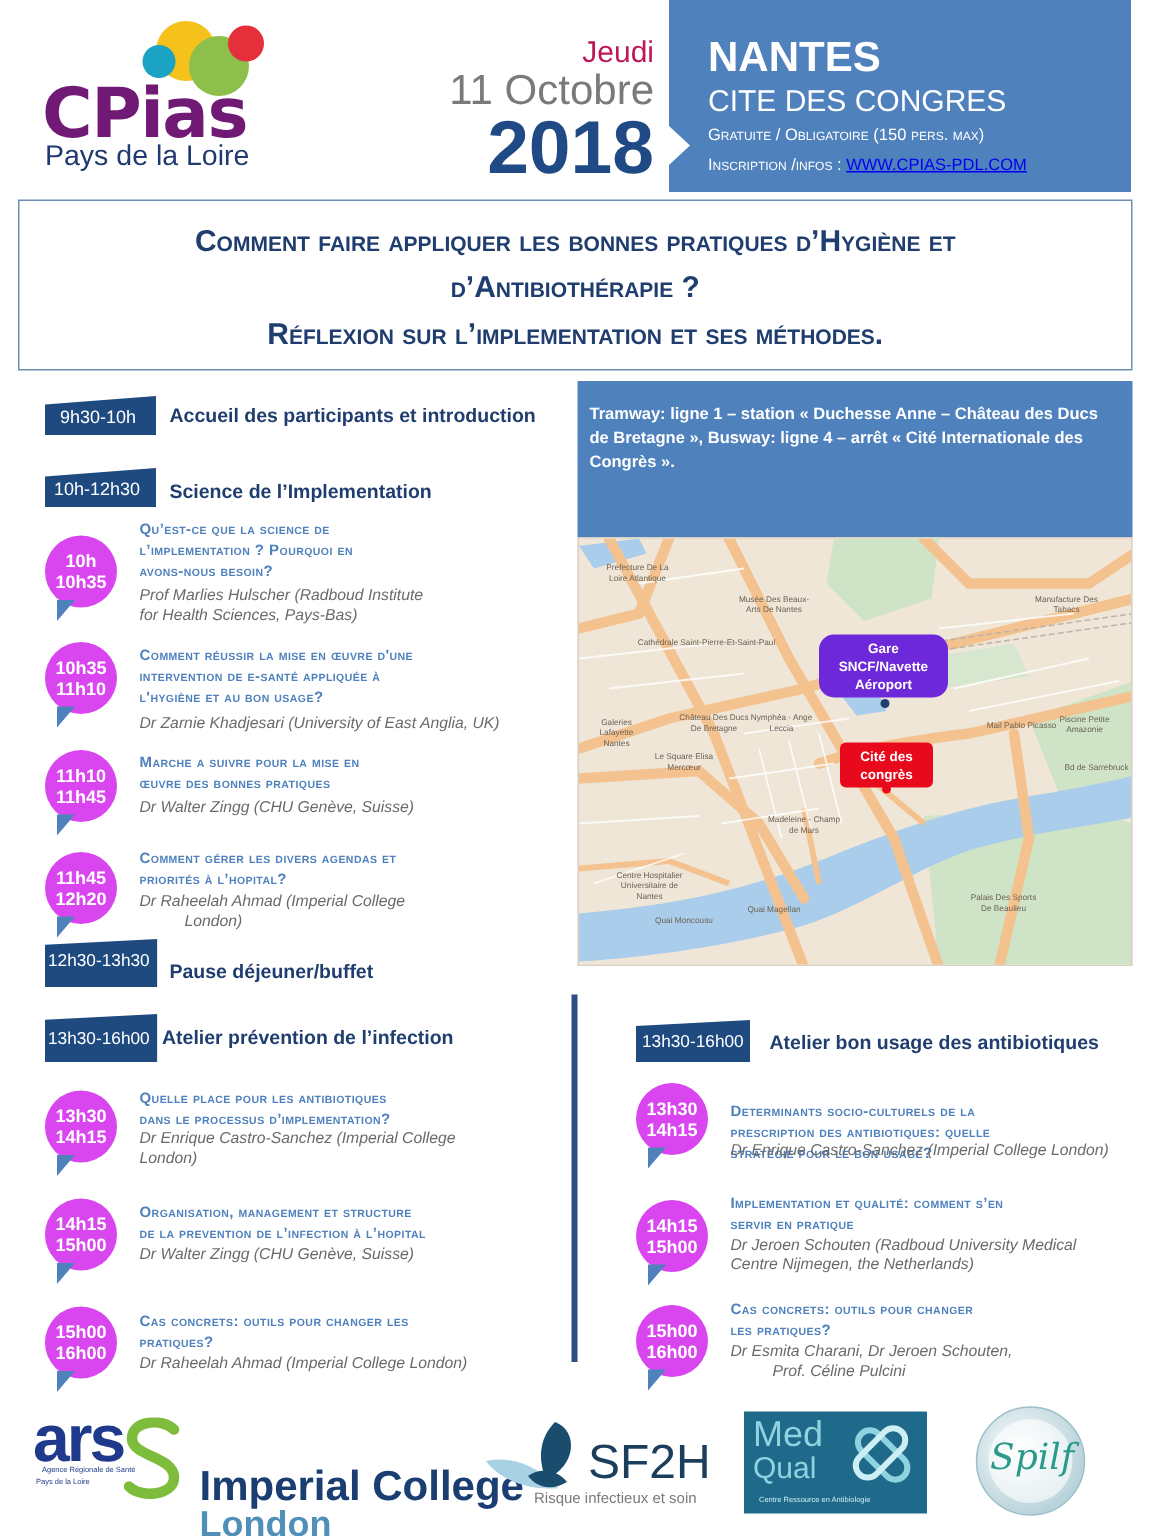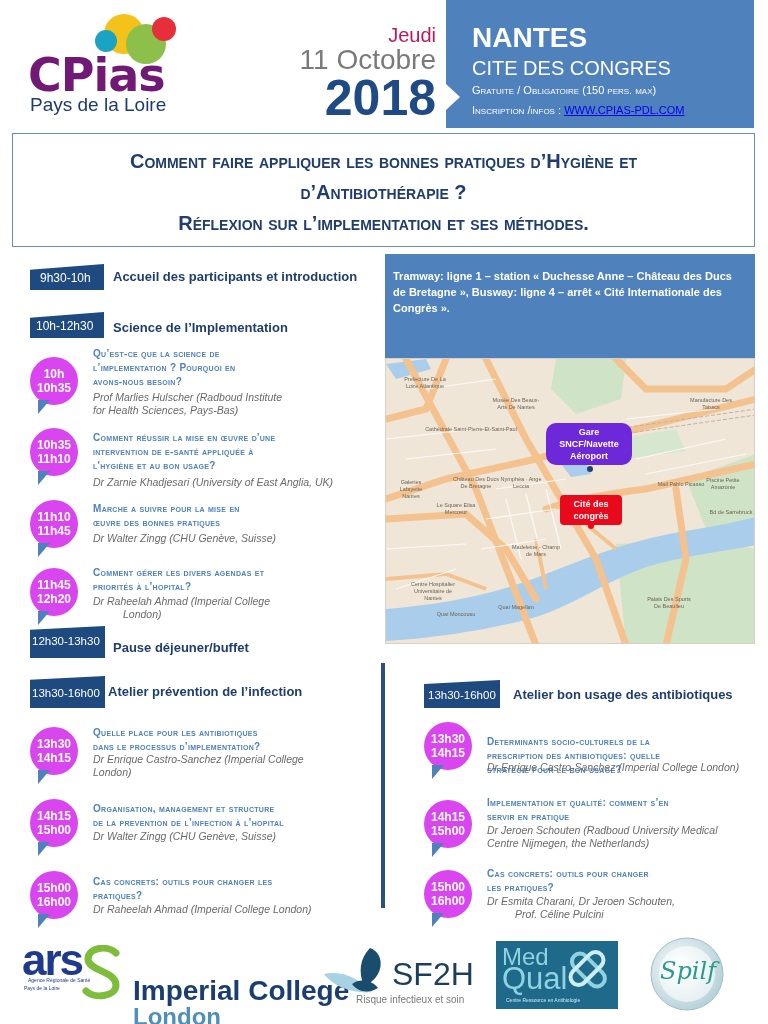--- a/index.html
+++ b/index.html
@@ -336,21 +336,21 @@
     <path d="M4 30 C20 26, 40 34, 52 48 C36 50, 14 44, 4 30 Z" fill="#a8d2e4"></path>
     <path d="M50 4 C66 10, 64 34, 44 42 C38 28, 40 14, 50 4 Z" fill="#1a4c6e"></path>
     <path d="M32 40 C40 34, 52 36, 58 44 C48 50, 38 48, 32 40 Z" fill="#1a4c6e"></path>
   </svg>
   <span style="position:absolute;left:72px;top:16px;font-size:32px;color:#1a3e5c;">SF2H</span>
   <span style="position:absolute;left:36px;top:54px;font-size:10px;color:#7a7a7a;white-space:nowrap;">Risque infectieux et soin</span>
 </div>
 
 <div class="logo" style="left:496px;top:941px;width:122px;height:68px;background:#1f6a8a;">
   <span style="position:absolute;left:6px;top:4px;font-size:24px;color:#8fd3e0;line-height:24px;">Med</span>
-  <span style="position:absolute;left:6px;top:26px;font-size:31px;color:#8fd3e0;line-height:24px;">Qual</span>
+  <span style="position:absolute;left:6px;top:26px;font-size:20px;color:#8fd3e0;line-height:24px;">Qual</span>
   <svg width="50" height="50" style="position:absolute;left:66px;top:4px;">
     <rect x="6" y="16" width="40" height="16" rx="8" transform="rotate(45 25 25)" stroke="#8fd3e0" stroke-width="4" fill="none"></rect>
     <rect x="6" y="16" width="40" height="16" rx="8" transform="rotate(-45 25 25)" stroke="#cdeef4" stroke-width="4" fill="none"></rect>
   </svg>
   <span style="position:absolute;left:10px;top:56px;font-size:5px;color:#cdeef4;white-space:nowrap;">Centre Ressource en Antibiologie</span>
 </div>
 
 <div class="logo" style="left:648px;top:935px;width:78px;height:78px;">
   <svg width="78" height="78" style="position:absolute;left:0;top:0;">
     <defs>

